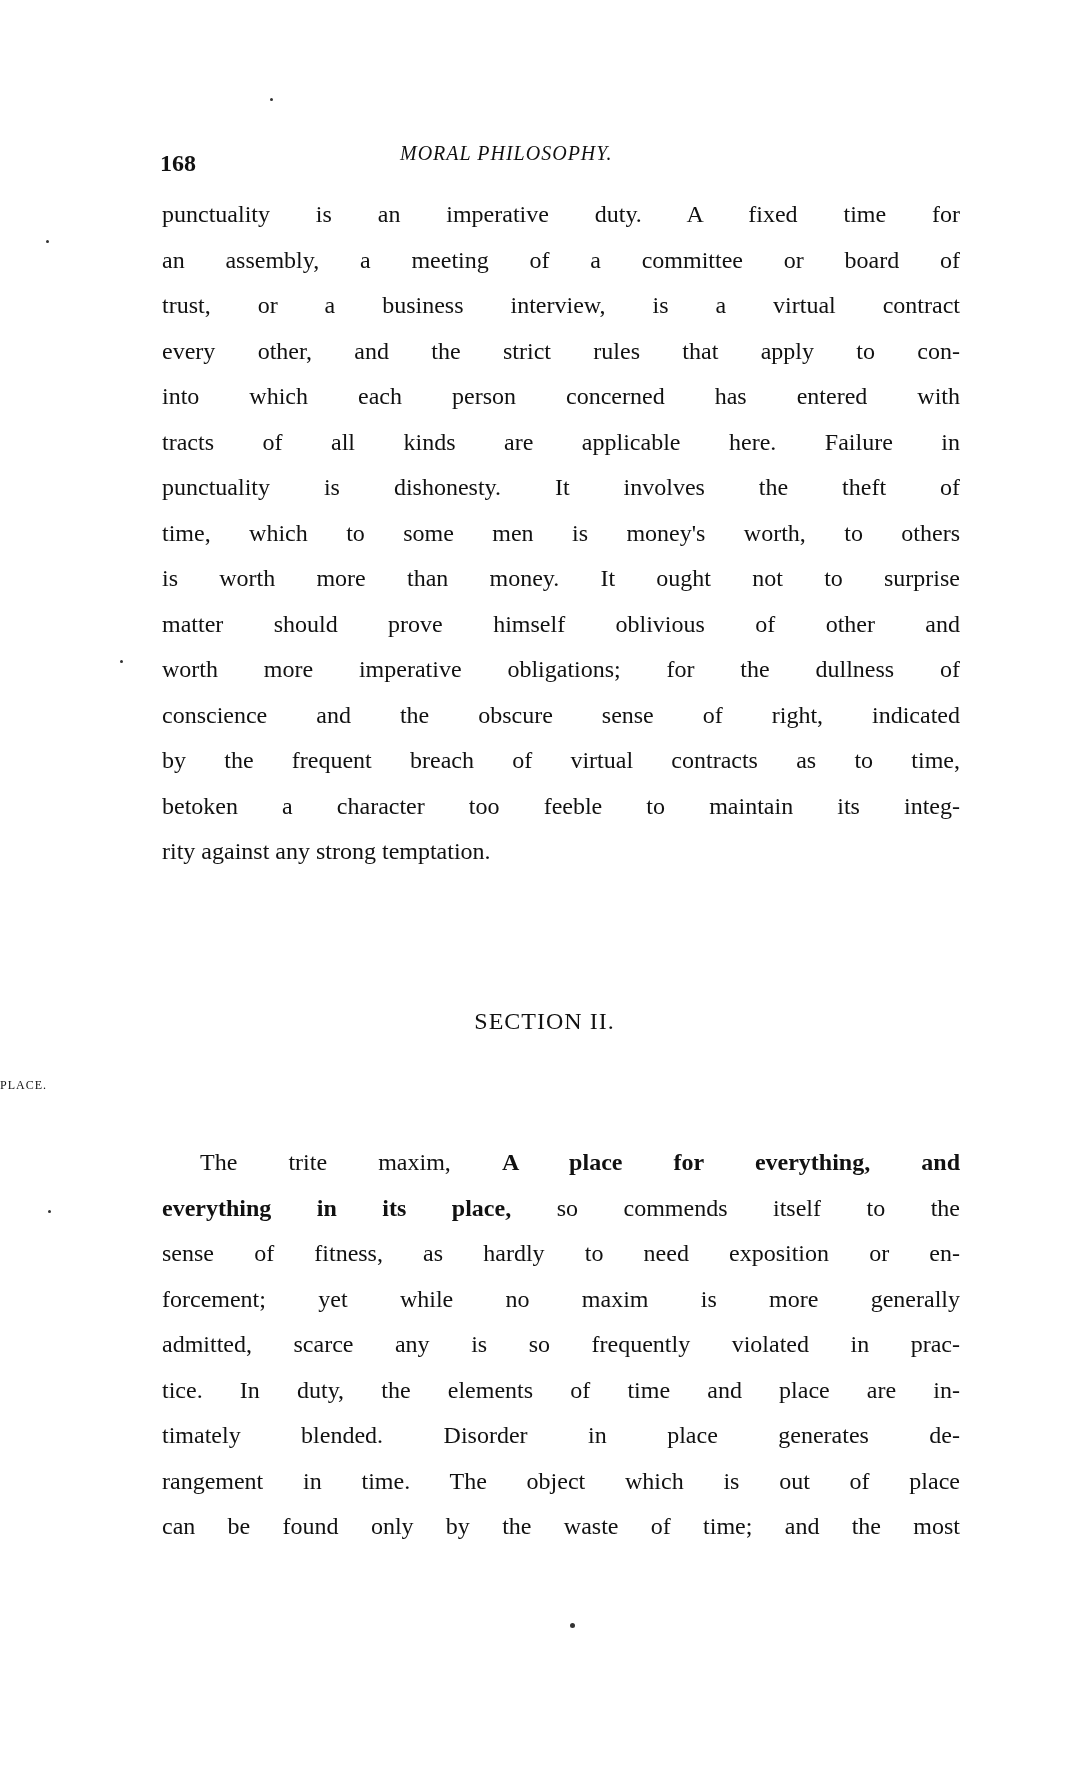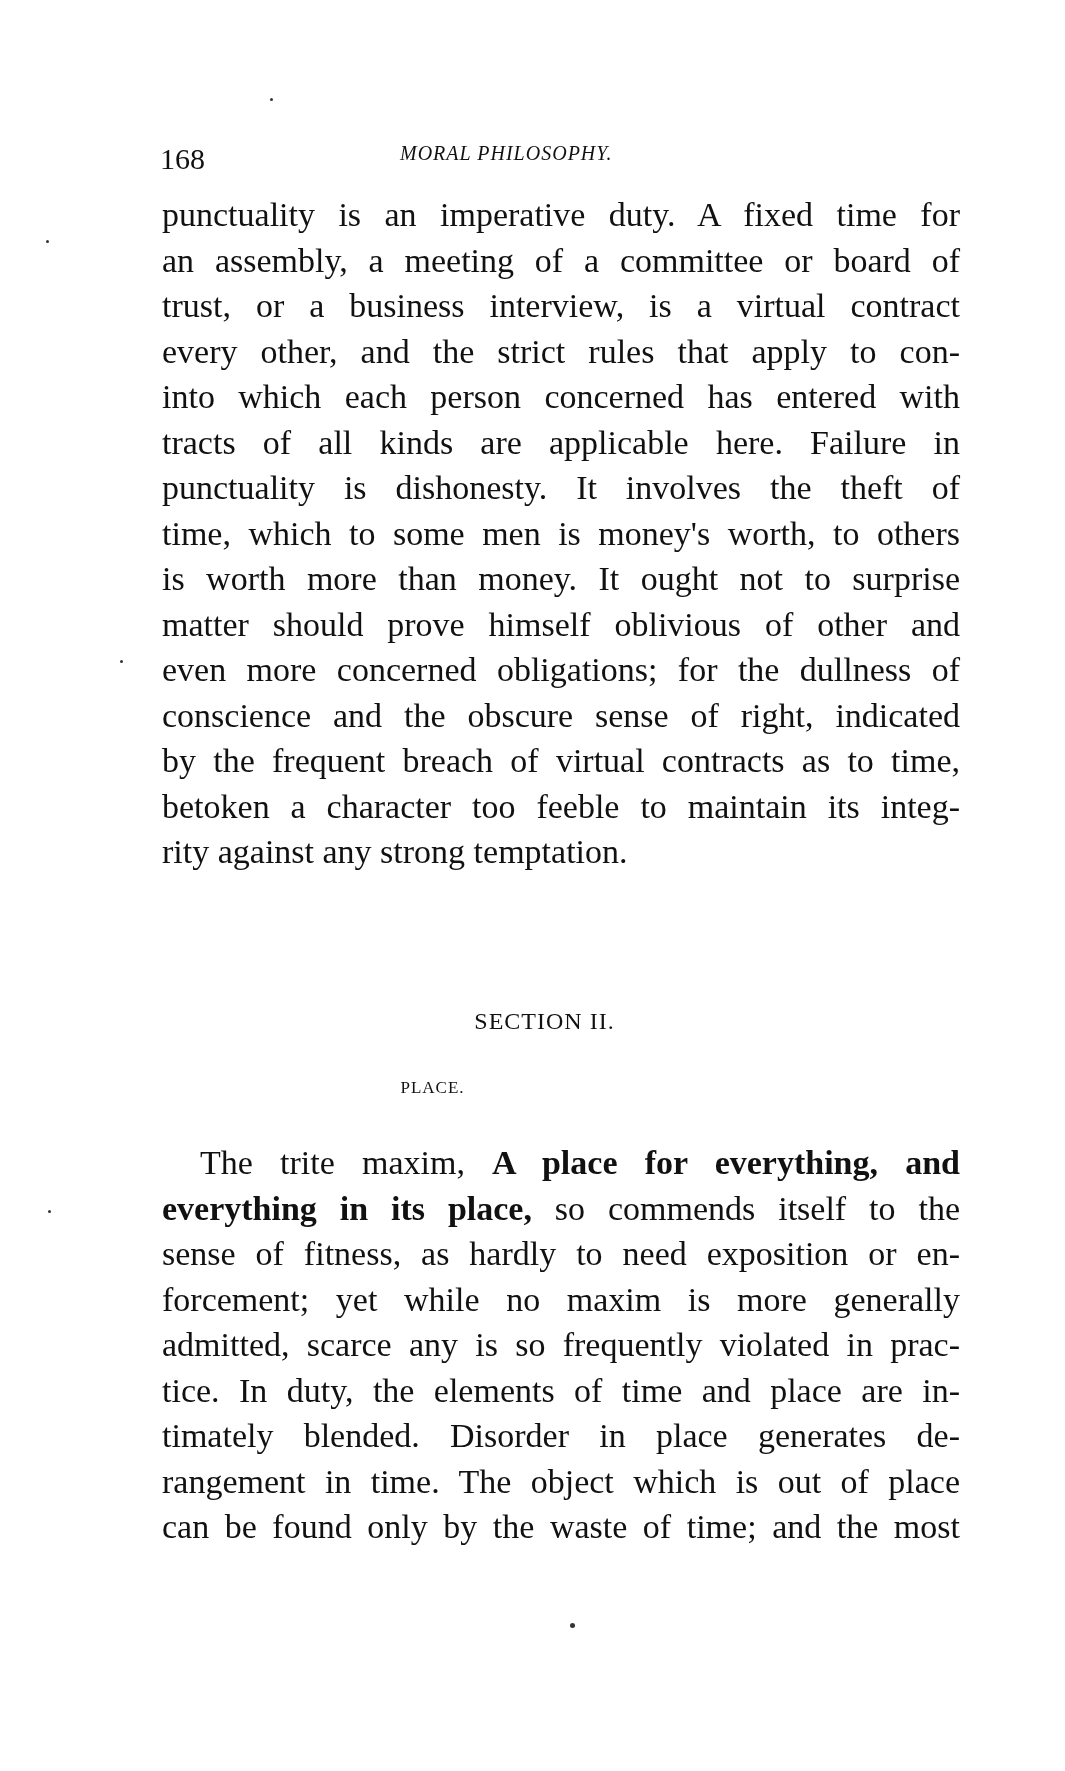--- a/index.html
+++ b/index.html
@@ -1,28 +1,28 @@
 <!DOCTYPE html>
 <html><head>
   <meta charset="utf-8">
   <style>
     html, body { margin: 0; padding: 0; background: #ffffff; }
     body { width: 1065px; height: 1771px; position: relative; overflow: hidden;
            font-family: "Liberation Serif", "DejaVu Serif", serif; color: #111; }
     .header { position: absolute; top: 138px; left: 160px; width: 800px; height: 40px; }
-    .page-num { position: absolute; left: 0; top: 4px; font-size: 30px; font-weight: normal; }
+    .page-num { position: absolute; left: 0; top: 12px; font-size: 24px; font-weight: bold; }
     .running-title { position: absolute; left: 240px; top: 4px; font-size: 20px; font-style: italic; letter-spacing: 1px; }
-    .para { position: absolute; left: 162px; width: 798px; font-size: 34px; }
+    .para { position: absolute; left: 162px; width: 798px; font-size: 24px; }
     .line { height: 45.5px; line-height: 45.5px; white-space: nowrap; text-align: justify; text-align-last: justify; }
     .line.last { text-align-last: left; }
     .line.indent { padding-left: 38px; }
     #p1 { top: 192px; }
     #p2 { top: 1140px; }
     .section-heading { position: absolute; top: 1008px; left: 12px; width: 1065px; text-align: center; font-size: 24px; letter-spacing: 1px; }
-    .section-title { position: absolute; top: 1078px; left: 0; width: 865px; text-align: center; font-size: 17px; letter-spacing: 1px; }
+    .section-title { position: absolute; top: 1078px; left: 0; width: 865px; text-align: left; font-size: 12px; letter-spacing: 1px; }
     b { font-weight: bold; }
     .speck { position: absolute; width: 3px; height: 3px; background: #333; border-radius: 50%; }
   </style>
 </head>
 <body>
 
 <div class="header">
   <span class="page-num">168</span>
   <span class="running-title">MORAL PHILOSOPHY.</span>
 </div>
@@ -31,21 +31,21 @@
   <div class="line">punctuality is an imperative duty.  A fixed time for</div>
   <div class="line">an assembly, a meeting of a committee or board of</div>
   <div class="line">trust, or a business interview, is a virtual contract</div>
   <div class="line">every other, and the strict rules that apply to con-</div>
   <div class="line">into which each person concerned has entered with</div>
   <div class="line">tracts of all kinds are applicable here.  Failure in</div>
   <div class="line">punctuality is dishonesty.  It involves the theft of</div>
   <div class="line">time, which to some men is money's worth, to others</div>
   <div class="line">is worth more than money.  It ought not to surprise</div>
   <div class="line">matter should prove himself oblivious of other and</div>
-  <div class="line">even more concerned obligations; for the dullness of</div>
+  <div class="line">worth more imperative obligations; for the dullness of</div>
   <div class="line">conscience and the obscure sense of right, indicated</div>
   <div class="line">by the frequent breach of virtual contracts as to time,</div>
   <div class="line">betoken a character too feeble to maintain its integ-</div>
   <div class="line last">rity against any strong temptation.</div>
 </div>
 
 <div class="section-heading">SECTION II.</div>
 <div class="section-title">PLACE.</div>
 
 <div class="para" id="p2">

